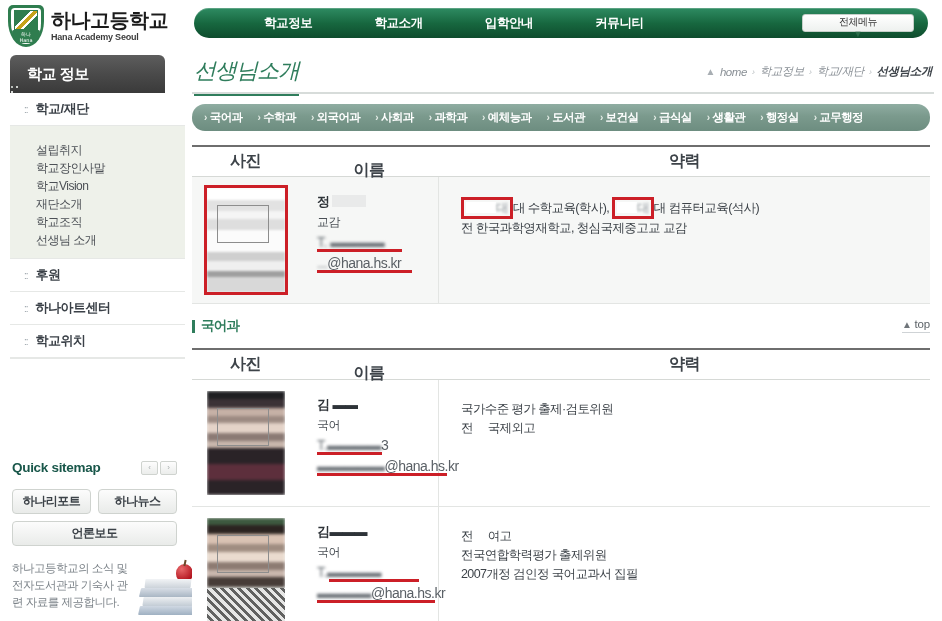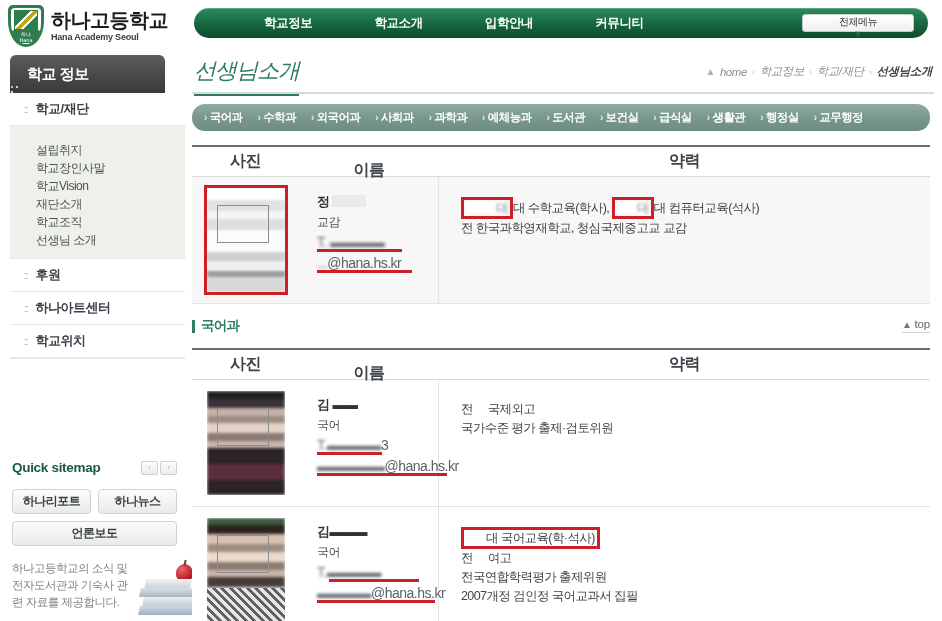--- a/index.html
+++ b/index.html
@@ -416,22 +416,22 @@
           <div class="contact">
             <span class="blurtext">T.</span><span class="blurtext">▬▬▬▬</span><span>3</span>
             <span class="redline" style="width:65px"></span>
           </div>
           <div class="contact">
             <span class="blurtext">▬▬▬▬▬</span><span>@hana.hs.kr</span>
             <span class="redline" style="width:130px"></span>
           </div>
         </div>
         <div class="cell-bio">
+          <div class="bio">국가수준 평가 출제·검토위원</div>
           <div class="bio">전 　국제외고</div>
-          <div class="bio">국가수준 평가 출제·검토위원</div>
         </div>
       </div>
 
       <div class="trow">
         <div class="cell-photo">
           <div class="photo">
             <div class="ph-blur3"></div>
             <div class="ph-face-box"></div>
             <div class="ph-checker"></div>
           </div>
@@ -442,23 +442,20 @@
           <div class="contact">
             <span class="blurtext">T.</span><span class="blurtext">▬▬▬▬</span>
             <span class="redline" style="width:90px;margin-left:12px"></span>
           </div>
           <div class="contact">
             <span class="blurtext">▬▬▬▬</span><span>@hana.hs.kr</span>
             <span class="redline" style="width:118px"></span>
           </div>
         </div>
         <div class="cell-bio">
-          <div class="bio">
-            <span class="box"><span class="blk sm"></span><span>대 국어교육(학·석사)</span></span>
-          </div>
           <div class="bio">전 　여고</div>
           <div class="bio">전국연합학력평가 출제위원</div>
           <div class="bio">2007개정 검인정 국어교과서 집필</div>
         </div>
       </div>
     </div>
 
   </div>
 </div>
 

